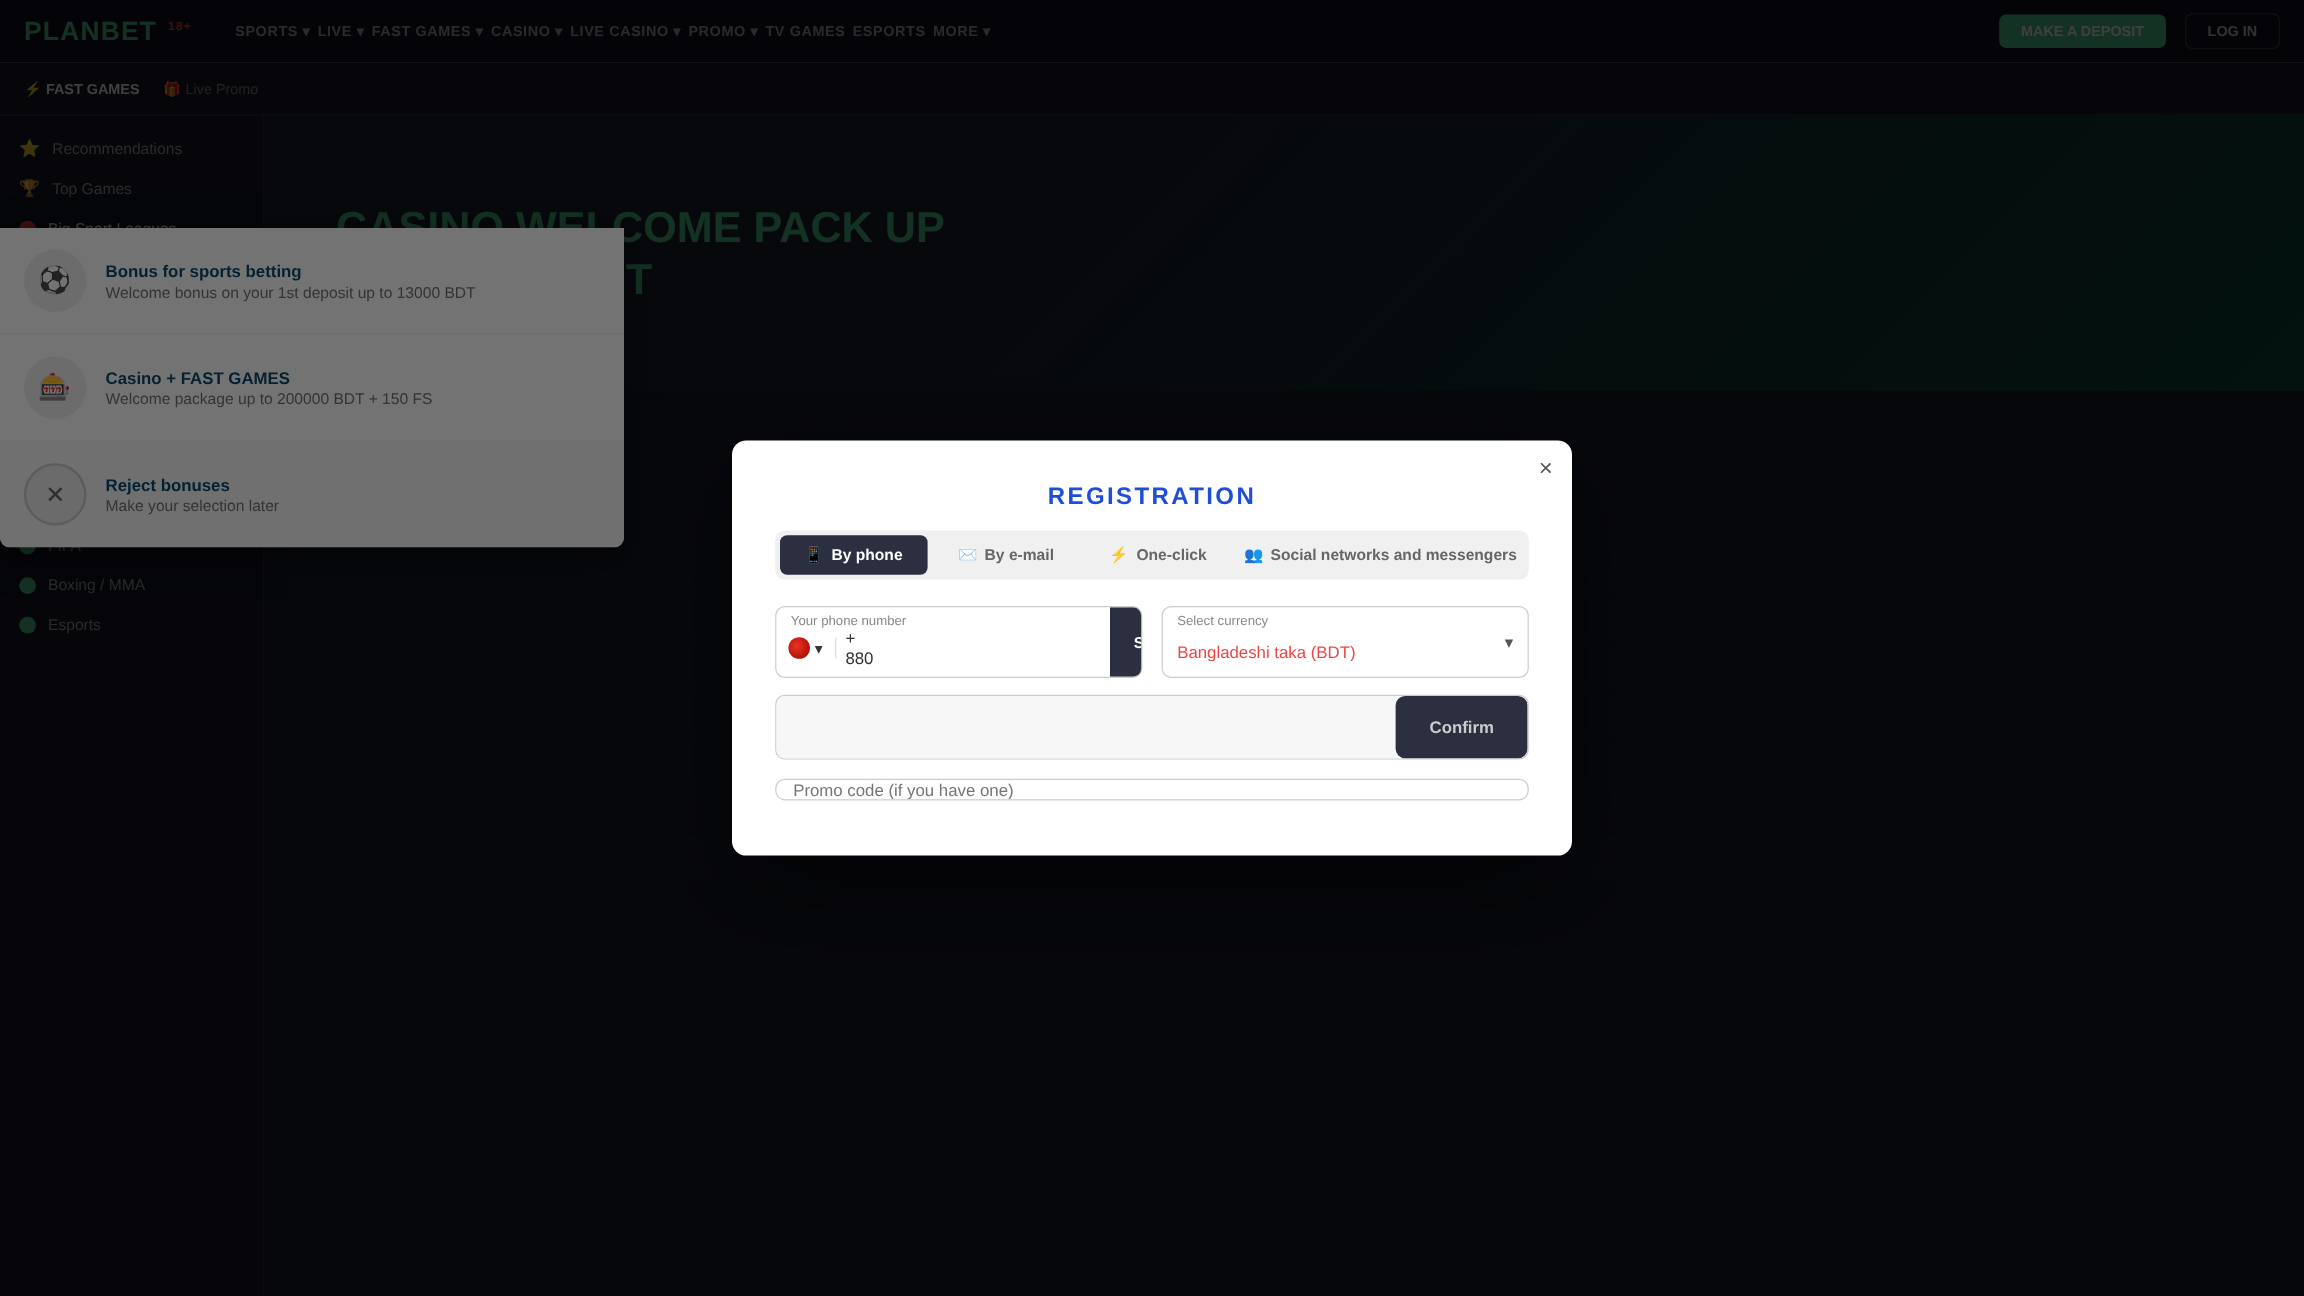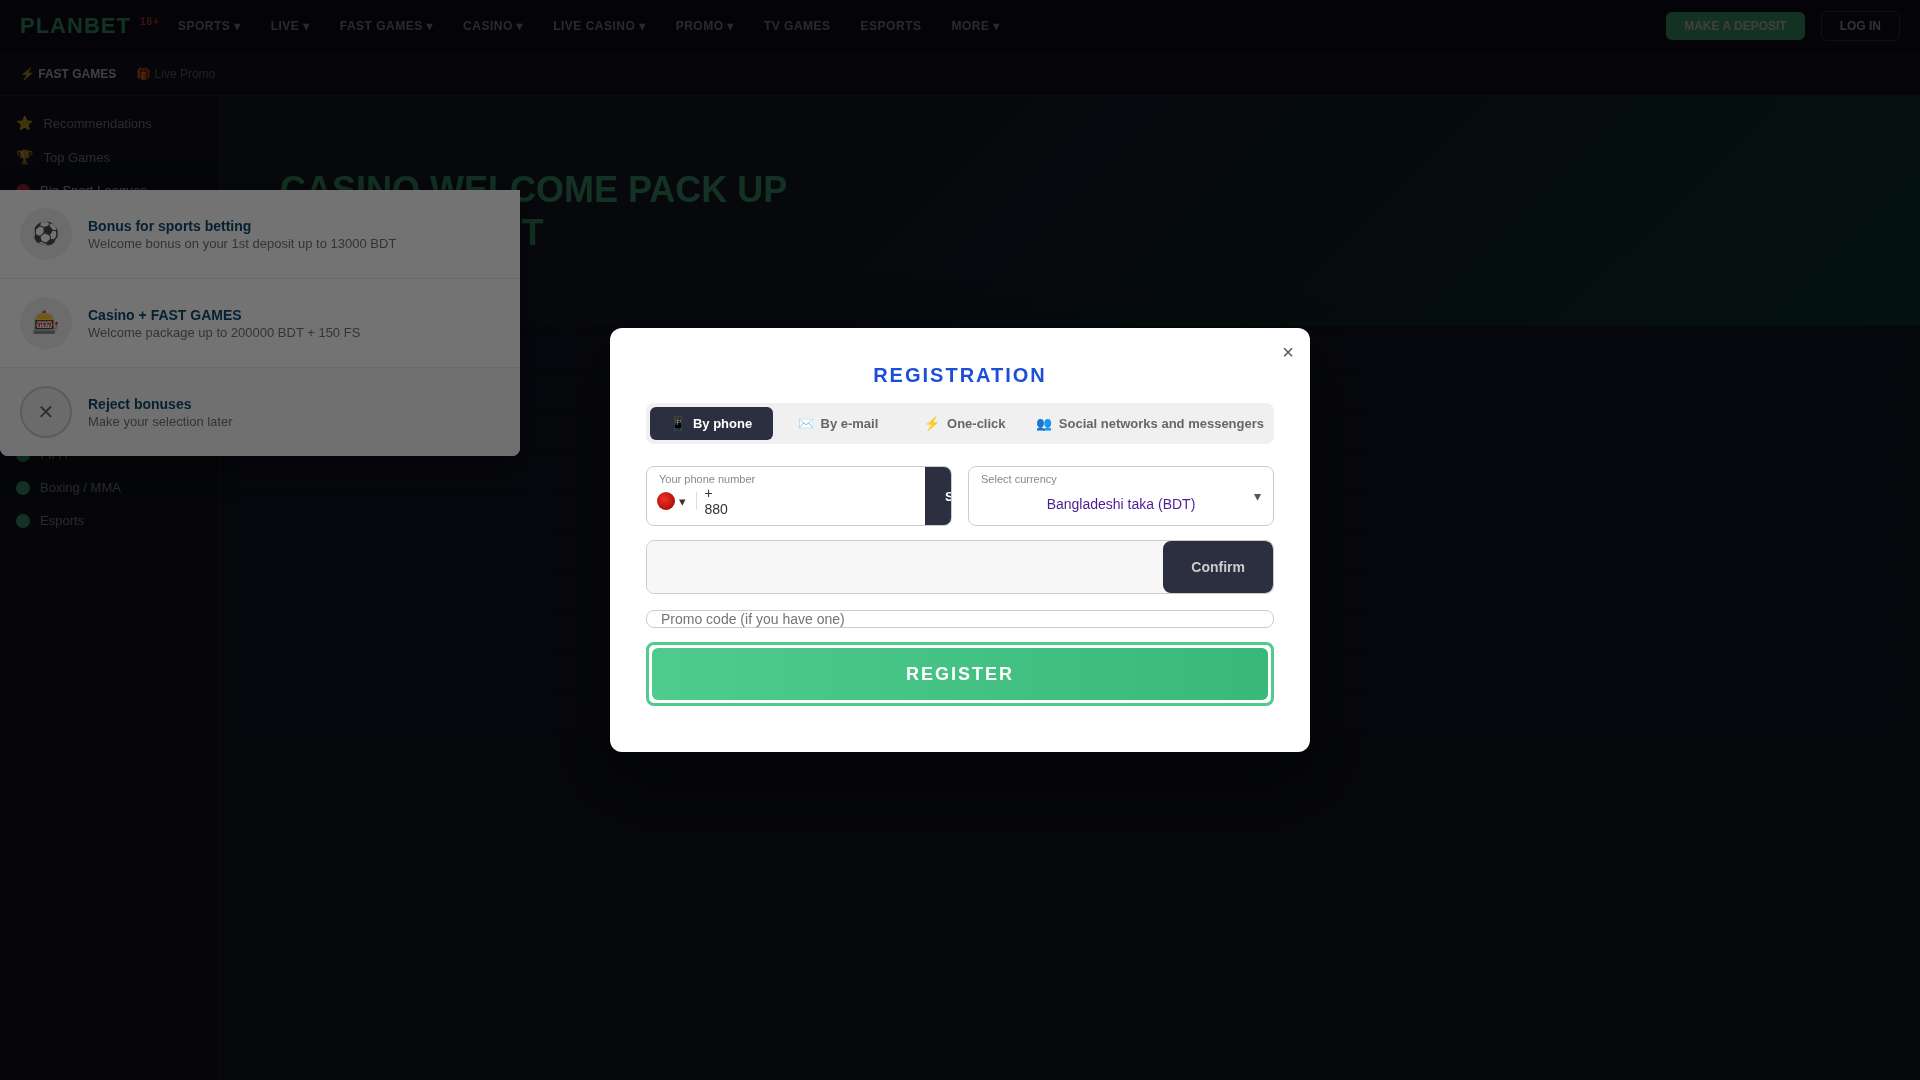--- a/index.html
+++ b/index.html
@@ -35,22 +35,22 @@
     }
     .logo {
       color: #fff;
       font-size: 22px;
       font-weight: 900;
       letter-spacing: 1px;
     }
     .logo span { color: #4ecb8d; }
     .nav-items {
       display: flex;
-      gap: 30px;
-      margin-left: 2px;
+      gap: 6px;
+      margin-left: 20px;
     }
     .nav-item {
       color: #aaa;
       font-size: 12px;
       font-weight: 600;
       text-transform: uppercase;
       letter-spacing: 0.5px;
     }
     .nav-spacer { flex: 1; }
     .nav-btn-green {
@@ -372,25 +372,24 @@
       color: #888;
       font-weight: 500;
     }
     .currency-select {
       width: 100%;
       height: 100%;
       padding: 24px 12px 8px;
       border: none;
       outline: none;
       font-size: 14px;
-      color: #4c1d95;
+      color: #ef4444;
       background: transparent;
       appearance: none;
       cursor: pointer;
-      text-align: center;
     }
     .currency-chevron {
       position: absolute;
       right: 12px;
       top: 50%;
       transform: translateY(-50%);
       color: #555;
       pointer-events: none;
       font-size: 14px;
     }
@@ -656,17 +655,14 @@
   </div>
 
   <div class="confirm-row">
     <div style="display:flex;flex:1;border:1.5px solid #ccc;border-radius:8px;overflow:hidden;">
       <input class="confirm-code-input" style="border: none; border-radius: 0px; flex: 1 1 0%; height: 52px; padding: 0px 14px; background: rgb(247, 247, 247);" type="text">
       <button class="confirm-btn">Confirm</button>
     </div>
     <input class="promo-input" type="text" placeholder="Promo code (if you have one)" style="">
   </div>
 
-  <div class="register-btn-wrap">
-    <button class="register-btn">REGISTER</button>
-  </div>
 
 </div>
 
 </body></html>

